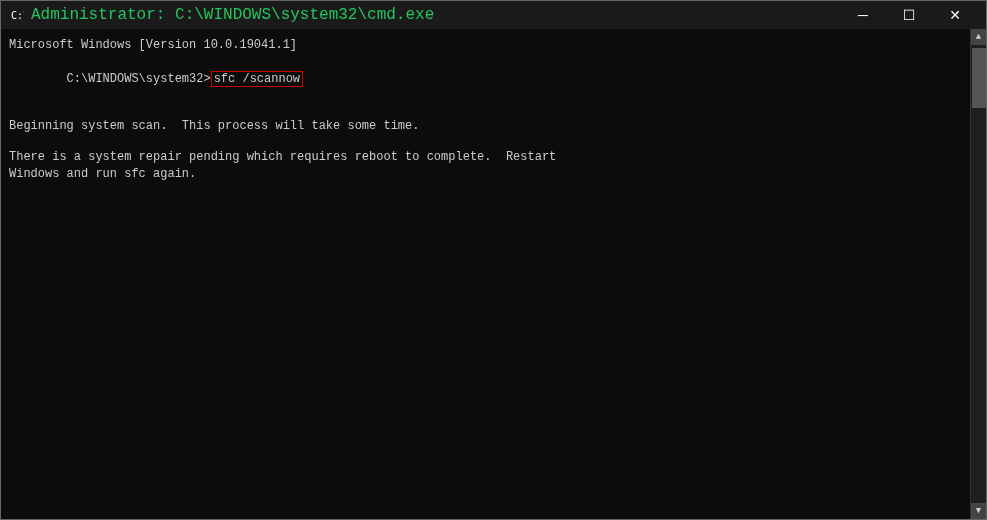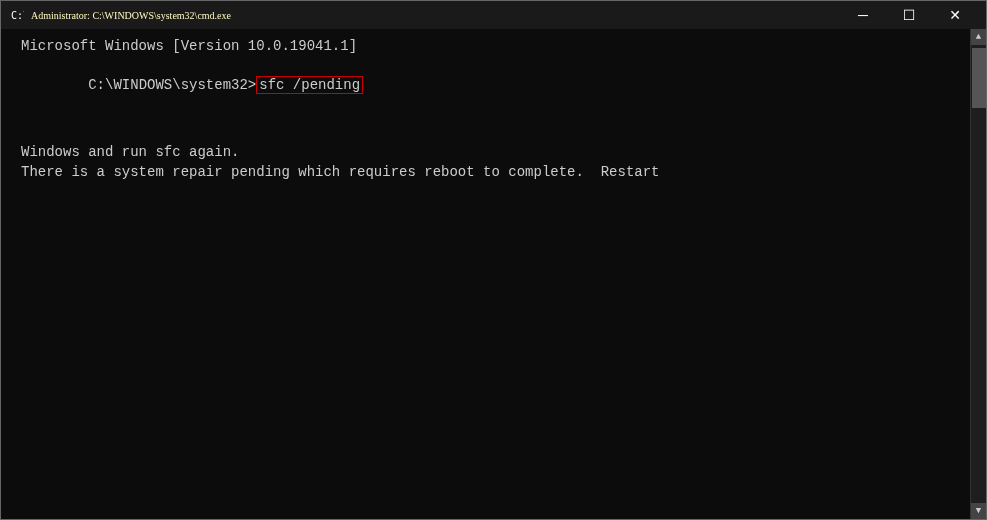--- a/index.html
+++ b/index.html
@@ -38,24 +38,24 @@
       align-items: center;
       justify-content: center;
     }
 
     .title-bar-icon svg {
       width: 14px;
       height: 14px;
     }
 
     .title-bar-text {
-      color: #fef9c3;
-      font-size: 10px;
-      flex: 1;
-      font-family: Liberation Serif, serif;
+      color: #22c55e;
+      font-size: 16px;
+      flex: 1;
+      font-family: Liberation Mono, monospace;
     }
 
     .title-bar-controls {
       display: flex;
       gap: 0;
     }
 
     .title-bar-btn {
       width: 46px;
       height: 28px;
@@ -72,23 +72,23 @@
 
     .content-area {
       display: flex;
       flex: 1;
       overflow: hidden;
     }
 
     .terminal {
       background: #0c0c0c;
       flex: 1;
-      padding: 8px 20px;
+      padding: 8px 8px;
       color: #cccccc;
-      font-size: 14px;
+      font-size: 12px;
       line-height: 1.4;
       overflow: hidden;
       position: relative;
     }
 
     .scrollbar {
       width: 16px;
       background: #1e1e1e;
       border-left: 1px solid #333;
       display: flex;
@@ -170,26 +170,27 @@
       <button class="title-bar-btn">─</button>
       <button class="title-bar-btn">☐</button>
       <button class="title-bar-btn close">✕</button>
     </div>
   </div>
 
   <div class="content-area">
     <div class="terminal">
       <div class="terminal-line">Microsoft Windows [Version 10.0.19041.1]</div>
       <div class="terminal-line">
-        <span>C:\WINDOWS\system32&gt;</span><span class="command-highlight"><span>sfc /pending</span></span>
+        <span>C:\WINDOWS\system32&gt;</span><span class="command-highlight"><span>sfc /scannow</span></span>
       </div>
       <div class="spacer"></div>
+      <div class="terminal-line">Beginning system scan.  This process will take some time.</div>
       <div class="spacer"></div>
+      <div class="terminal-line">There is a system repair pending which requires reboot to complete.  Restart</div>
       <div class="terminal-line">Windows and run sfc again.</div>
-      <div class="terminal-line">There is a system repair pending which requires reboot to complete.  Restart</div>
       <div class="spacer"></div>
     </div>
 
     <div class="scrollbar">
       <div class="scrollbar-arrow">▲</div>
       <div class="scrollbar-track">
         <div class="scrollbar-thumb"></div>
       </div>
       <div class="scrollbar-arrow">▼</div>
     </div>

